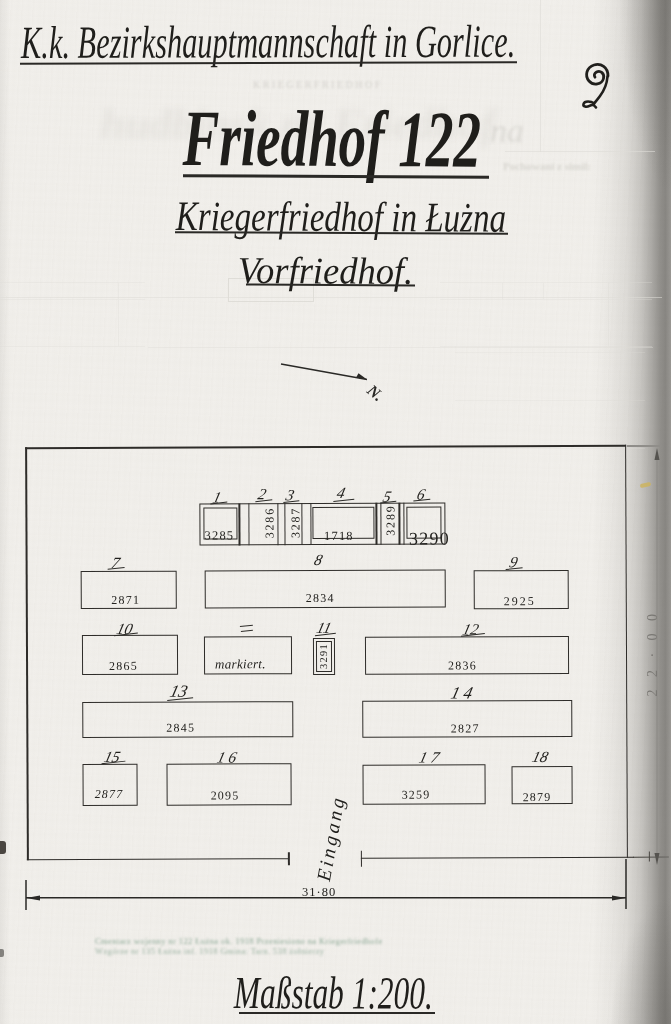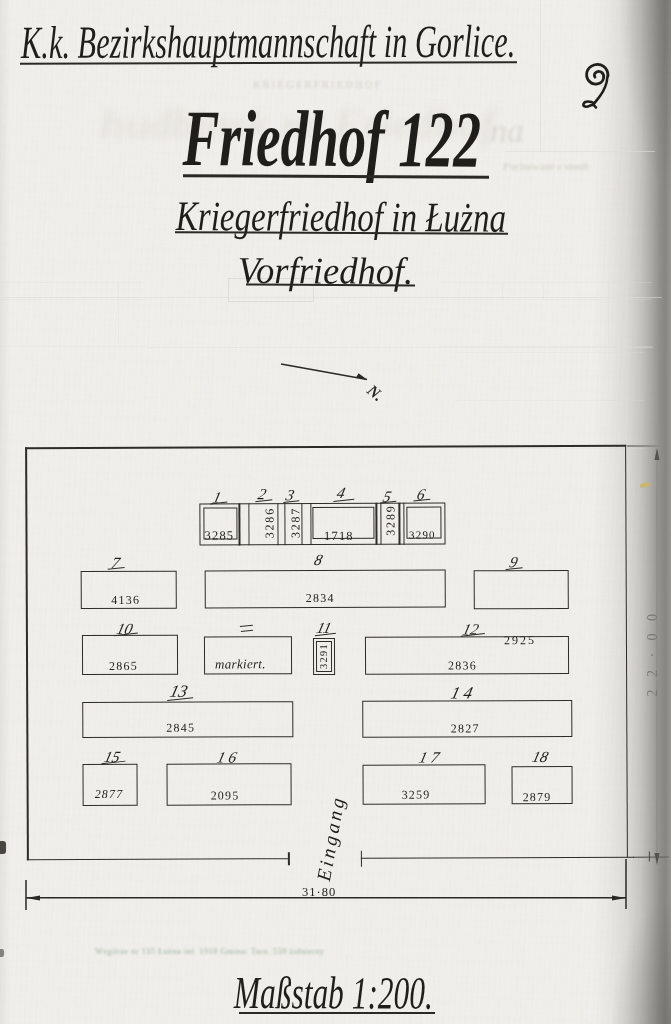--- a/index.html
+++ b/index.html
@@ -69,20 +69,21 @@
   <div class="abs" style="left:455px;top:352px;width:190px;height:96px;opacity:0.25;">
     <div class="fline" style="left:0;top:0;width:190px;height:1px;"></div>
     <div class="fline" style="left:0;top:48px;width:190px;height:1px;"></div>
     <div class="fline" style="left:0;top:96px;width:190px;height:1px;"></div>
   </div>
 
   <div class="fline" style="left:0;top:296.5px;width:662px;height:1px;opacity:0.55;"></div>
 
   <div class="fline" style="left:148px;top:347px;width:505px;height:1px;opacity:0.4;"></div>
 
+  <div class="faint" style="left:95px;top:936px;font-size:8.5px;color:rgba(138,166,148,0.95);filter:blur(0.8px);letter-spacing:0.4px;">Cmentarz wojenny nr 122 Łużna  ok. 1918  Przeniesiono na Kriegerfriedhofe</div>
   <div class="faint" style="left:95px;top:945.5px;font-size:8.5px;color:rgba(138,166,148,0.8);filter:blur(0.8px);letter-spacing:0.4px;">Wzgórze nr 135 Łużna  inf. 1918  Gmina: Tarn. 538 żołnierzy</div>
 
   <div class="abs" style="left:640px;top:483px;width:11px;height:4px;background:rgba(205,180,95,0.85);transform:rotate(-12deg);border-radius:2px;"></div>
 
   <div class="abs" style="left:0;top:841px;width:6px;height:13px;background:#4a4641;border-radius:0 3px 3px 0;"></div>
 
   <div class="abs" style="left:0;top:949px;width:4px;height:8px;background:rgba(90,88,84,0.7);border-radius:0 2px 2px 0;"></div>
 
   <div id="hdr" class="hand" style="left:21px;top:16px;font-size:46px;font-weight:normal;transform:rotate(-0.15deg) scaleX(0.660);">K.k. Bezirkshauptmannschaft in Gorlice.</div>
 
@@ -162,21 +163,21 @@
     <div class="num" style="left:205px;top:527.5px;font-size:12.5px;">3285</div>
 
     <div class="vnum" style="left:253.5px;top:516.5px;width:30px;height:12px;text-align:center;transform:rotate(-90deg);">3286</div>
 
     <div class="vnum" style="left:280.3px;top:516.5px;width:30px;height:12px;text-align:center;transform:rotate(-90deg);">3287</div>
 
     <div class="num" style="left:324.5px;top:528.5px;font-size:12.5px;">1718</div>
 
     <div class="vnum" style="left:374.5px;top:514.5px;width:30px;height:12px;text-align:center;transform:rotate(-90deg);">3289</div>
 
-    <div class="num" style="left:409.5px;top:528.5px;font-size:11px;">3290</div>
+    <div class="num" style="left:409.5px;top:528.5px;font-size:18px;">3290</div>
 
     <div class="lbl" style="left:214px;top:488px;">1</div>
 
     <div class="ul" style="left:211px;top:502px;width:17px;transform:rotate(-6deg);"></div>
 
     <div class="lbl" style="left:259px;top:485px;">2</div>
 
     <div class="ul" style="left:256px;top:500px;width:17px;transform:rotate(-6deg);"></div>
 
     <div class="lbl" style="left:287px;top:486px;">3</div>
@@ -194,35 +195,35 @@
     <div class="lbl" style="left:418px;top:486px;">6</div>
 
     <div class="ul" style="left:414px;top:500px;width:17px;transform:rotate(-6deg);"></div>
 
     <div class="box" style="left:81px;top:569.5px;width:96px;height:38px;"></div>
 
     <div class="lbl" style="left:112px;top:553px;">7</div>
 
     <div class="ul" style="left:108px;top:567px;width:17px;transform:rotate(-6deg);"></div>
 
-    <div class="num" style="left:111.5px;top:592px;">4136</div>
+    <div class="num" style="left:111.5px;top:592px;">2871</div>
 
     <div class="box" style="left:204.5px;top:569.5px;width:241.5px;height:38.5px;"></div>
 
     <div class="lbl" style="left:315px;top:551px;">8</div>
 
     <div class="num" style="left:306px;top:591px;">2834</div>
 
     <div class="box" style="left:474px;top:571px;width:95px;height:39px;"></div>
 
     <div class="lbl" style="left:510px;top:554px;">9</div>
 
     <div class="ul" style="left:506px;top:569px;width:17px;transform:rotate(-6deg);"></div>
 
-    <div class="num" style="left:504px;top:595px;letter-spacing:2px;margin-top:39px;">2925</div>
+    <div class="num" style="left:504px;top:595px;letter-spacing:2px;">2925</div>
 
     <div class="box" style="left:81.5px;top:634px;width:96.5px;height:39.5px;"></div>
 
     <div class="lbl" style="left:117px;top:619px;">10</div>
 
     <div class="ul" style="left:114px;top:633px;width:24px;transform:rotate(-6deg);"></div>
 
     <div class="num" style="left:109px;top:657.5px;">2865</div>
 
     <div class="box" style="left:204px;top:635.5px;width:88px;height:38px;"></div>

